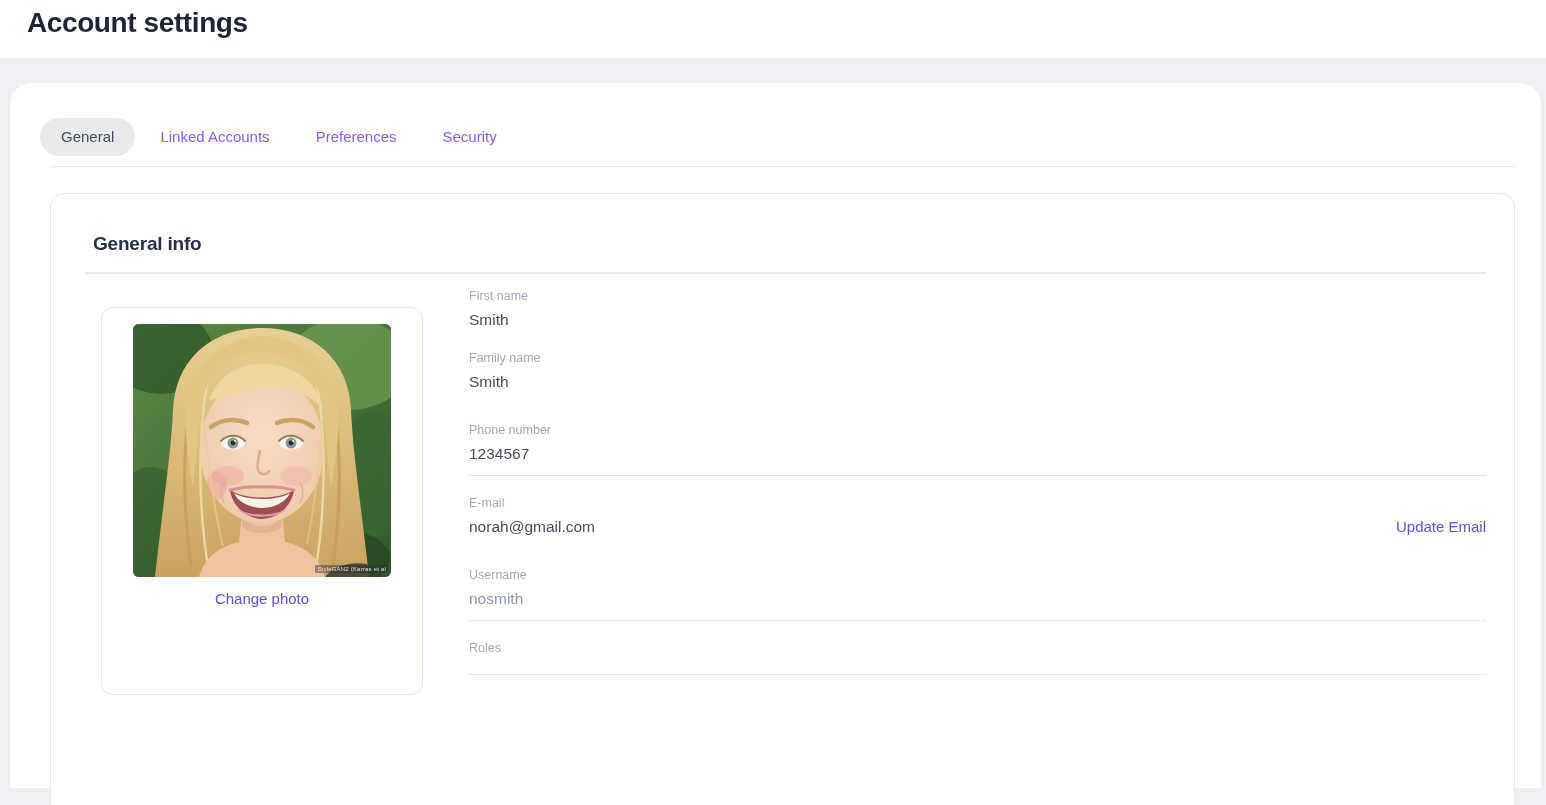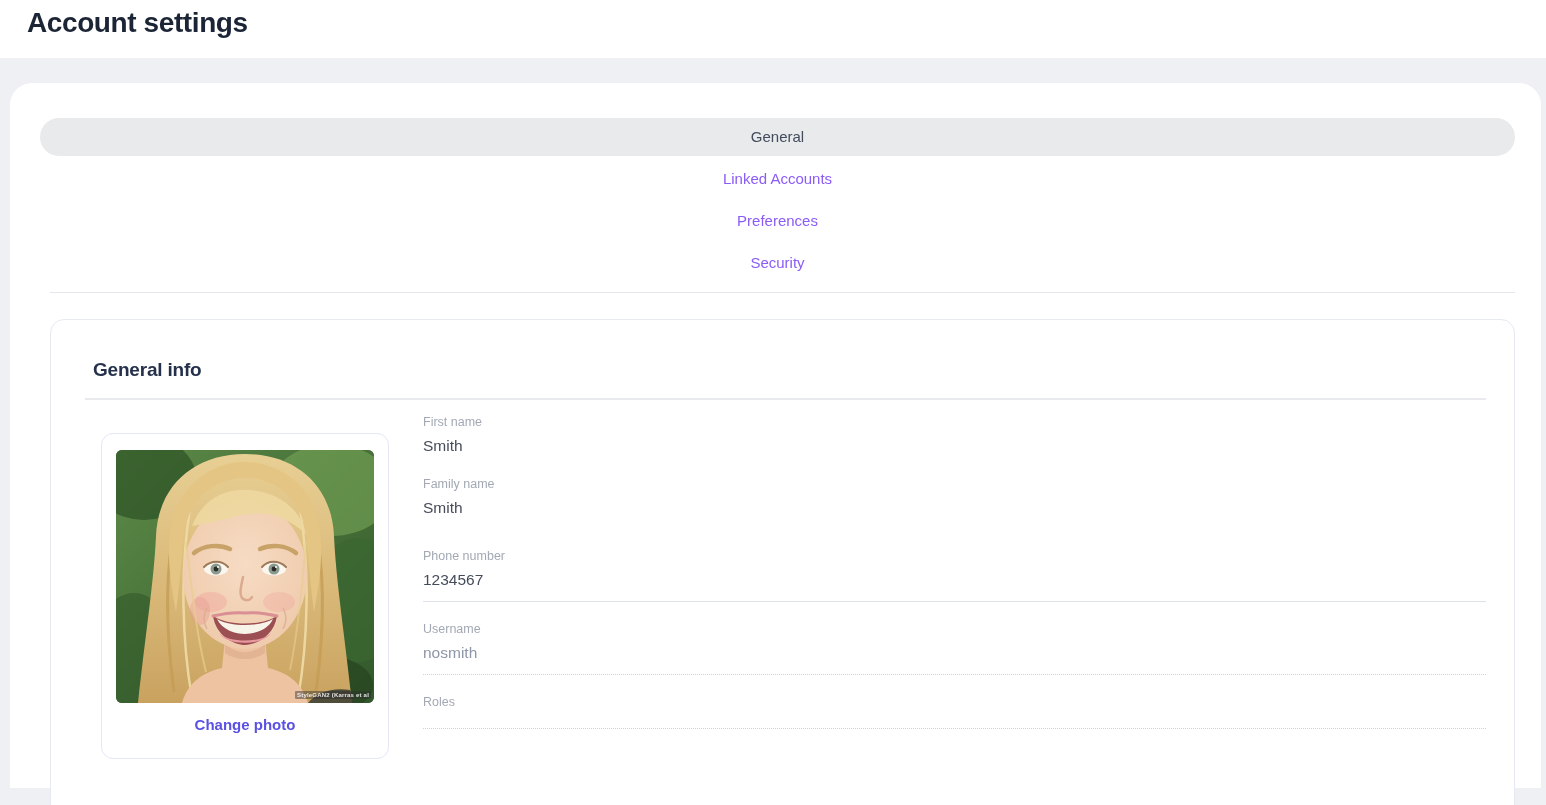--- a/index.html
+++ b/index.html
@@ -21,21 +21,21 @@
   
   .panel {
     margin: 25px 5px 0 10px;
     background: #ffffff;
     border-radius: 22px 22px 0 0;
     height: 705px;
     padding: 35px 26px 0 30px;
   }
 
   
-  .tabs { display: flex; gap: 4px; flex-direction: column; }
+  .tabs { display: flex; gap: 4px; }
   .tab {
     border: none; background: transparent; cursor: pointer;
     font-family: inherit; font-size: 15px; color: #8b5cf6;
     padding: 10px 21px; border-radius: 19px; line-height: 18px;
   }
   .tab.active { background: #e9eaec; color: #414b5c; }
   .tabs-divider { border: none; border-top: 1px solid #e4e7ec; margin: 10px 0 0 10px; }
 
   
   .card {
@@ -45,43 +45,43 @@
     padding: 39px 28px 0 42px;
   }
   .card h2 { margin: 0; font-size: 19px; font-weight: 700; color: #25314b; letter-spacing: -0.2px; }
   .section-divider { height: 2px; background: #e8eaee; margin: 17px 0 0 -8px; }
 
   .content { display: flex; margin-top: 15px; }
 
   
   .photo-card {
     flex-shrink: 0; margin-top: 18px; margin-left: 8px;
-    width: 288px;
+    width: 322px;
     border: 1px solid #e4e7f6; border-radius: 12px;
-    padding: 16px 14px 24px; text-align: center; font-weight: bold;
+    padding: 16px 14px 24px; text-align: center;
   }
   .photo-frame {
     width: 258px; height: 253px; margin: 0 auto;
     border-radius: 6px; overflow: hidden; position: relative; background: #4f7b3d;
   }
   .photo-frame svg { display: block; width: 258px; height: 253px; }
   .watermark {
     position: absolute; right: 3px; bottom: 4px;
     font-size: 6px; line-height: 8px; letter-spacing: .2px;
     color: rgba(255,255,255,.85); background: rgba(45,45,45,.45);
     padding: 0 2px; border-radius: 1px; white-space: nowrap;
   }
   .change-photo {
     display: inline-block; margin-top: 13px;
     color: #5b50e4; font-size: 15px; text-decoration: none; cursor: pointer;
   }
 
   
   .fields { flex: 1; margin-left: 34px; max-width: 1078px; }
-  .field { padding-bottom: 12px; margin-bottom: 20px; }
+  .field { padding-bottom: 12px; margin-bottom: 20px; margin-left: 12px; }
   .field.compact { margin-bottom: 10px; }
   .field label { display: block; font-size: 12.5px; color: #a3a9b4; margin-bottom: 7px; }
   .field .value { font-size: 15.5px; color: #454c59; line-height: 19px; }
   .field.u-solid  { border-bottom: 1px solid #dde2ea; }
   .field.u-dotted { border-bottom: 1px dotted #ccd3de; }
   .field.disabled .value { color: #8e97a8; }
   .field-row { display: flex; justify-content: space-between; align-items: flex-end; }
   .action-link { color: #5b50e4; font-size: 15px; text-decoration: none; cursor: pointer; margin-bottom: 1px; }
 </style>
 </head>
@@ -182,20 +182,29 @@
         <div class="field">
           <label>Family name</label>
           <div class="value">Smith</div>
         </div>
 
         <div class="field u-solid">
           <label>Phone number</label>
           <div class="value">1234567</div>
         </div>
 
+        <div class="field">
+          <div class="field-row">
+            <div>
+              <label>E-mail</label>
+              <div class="value">norah@gmail.com</div>
+            </div>
+            <a class="action-link">Update Email</a>
+          </div>
+        </div>
 
         <div class="field u-dotted disabled">
           <label>Username</label>
           <div class="value">nosmith</div>
         </div>
 
 
         <div class="field u-dotted disabled">
           <label>Roles</label>
         </div>

